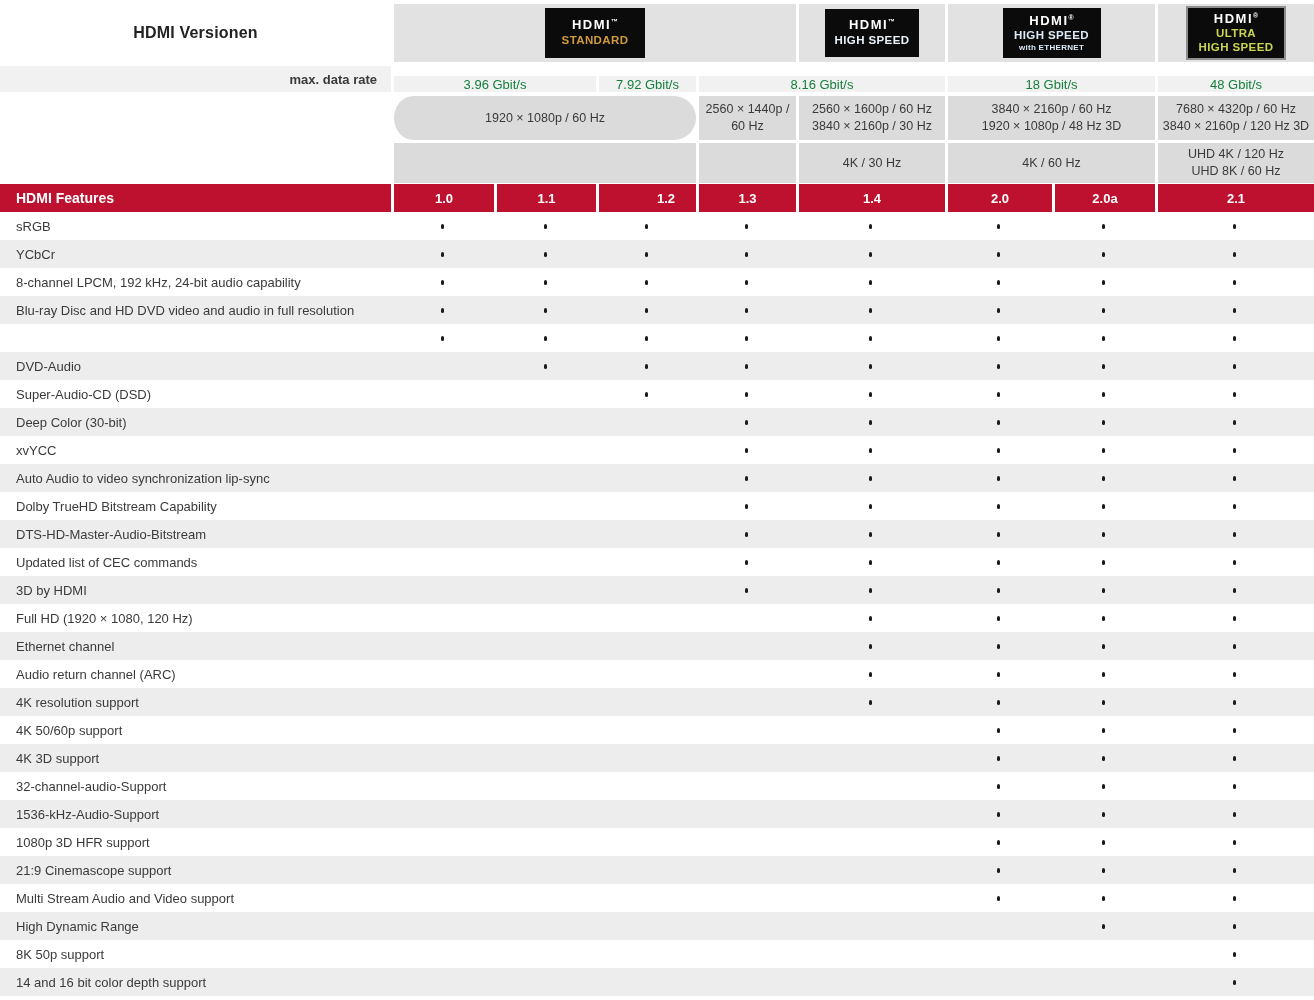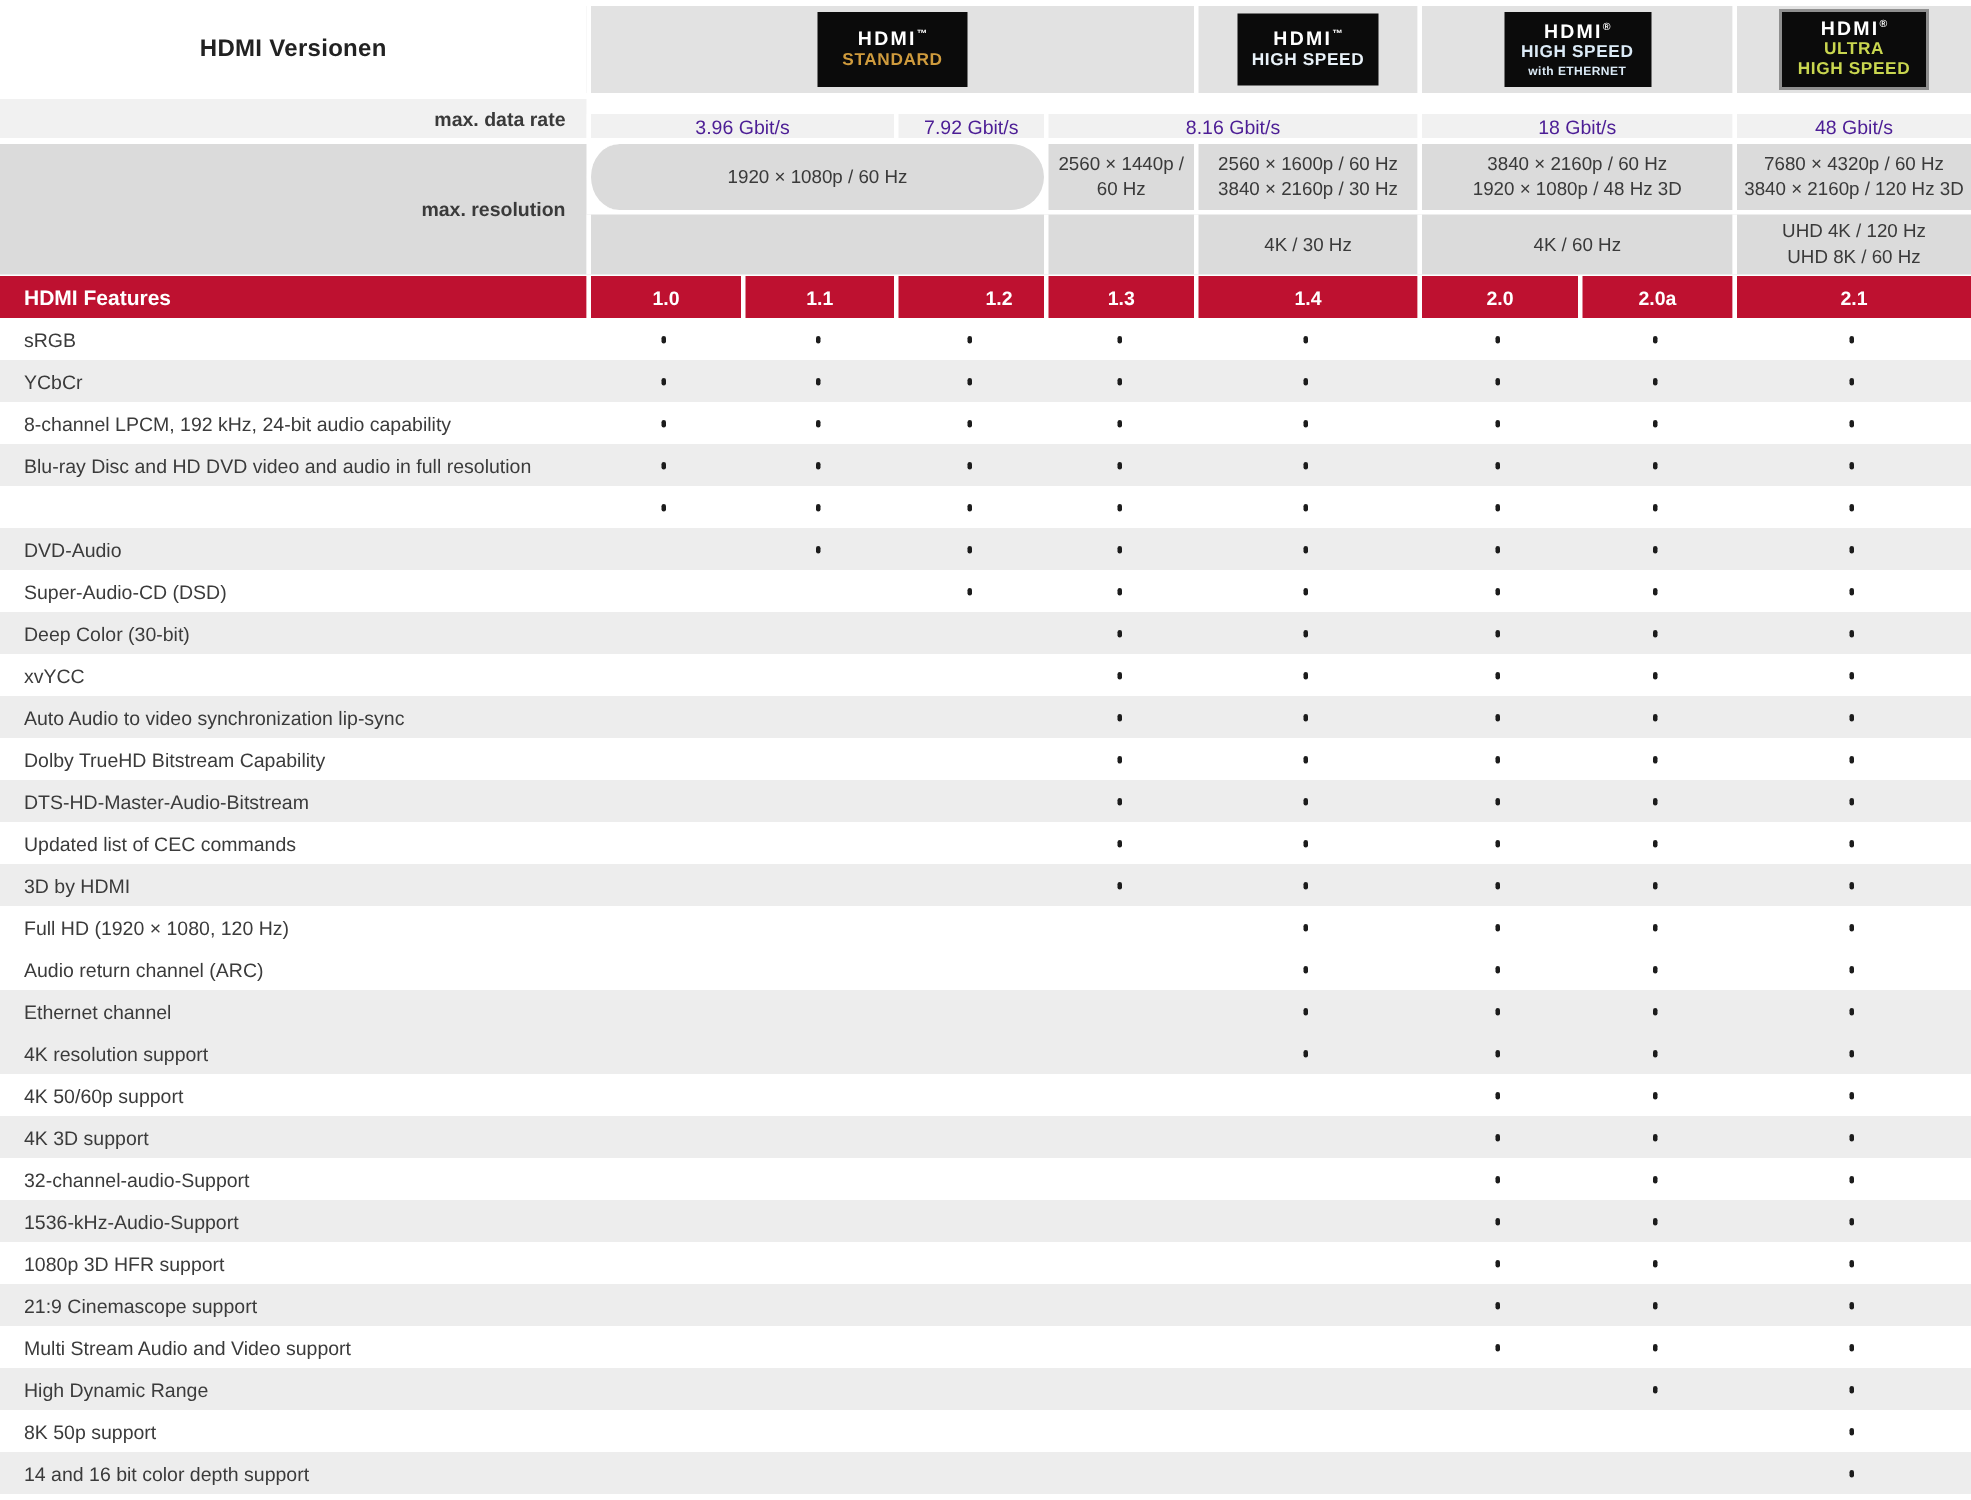--- a/index.html
+++ b/index.html
@@ -21,21 +21,21 @@
   .wordmark{font-weight:bold;font-size:13px;letter-spacing:1.5px;color:#fff;line-height:1.15;}
   .wordmark sup{font-size:7px;letter-spacing:0;}
   .badge-sub{font-weight:bold;font-size:11.5px;letter-spacing:.4px;line-height:1.2;}
   .badge-sub.small{font-size:8px;letter-spacing:.3px;}
 
   
   .rate-band{margin-top:4px;height:26px;grid-template-rows:26px;}
   .rate-label{grid-column:1;background:#f1f1f1;display:flex;align-items:center;justify-content:flex-end;
               padding-right:14px;font-weight:bold;font-size:13px;color:#3a3a3a;}
   .rate-cell{background:#f1f1f1;border-left:3px solid #fff;display:flex;align-items:center;justify-content:center;
-             font-size:13px;color:#4c1d95;margin-top:10px;}
+             font-size:13px;color:#15803d;margin-top:10px;}
 
   
   .res-band{margin-top:4px;height:87px;grid-template-rows:44px 40px;row-gap:3px;}
   .res-label{grid-column:1;grid-row:1 / span 2;background:#dbdbdb;display:flex;align-items:center;
              justify-content:flex-end;padding-right:14px;font-weight:bold;font-size:13px;color:#3a3a3a;}
   .res-cell{background:#dbdbdb;border-left:3px solid #fff;display:flex;flex-direction:column;align-items:center;
             justify-content:center;font-size:12.5px;line-height:1.35;color:#3a3a3a;text-align:center;}
 
   
   .red-band{margin-top:1px;height:28px;grid-template-rows:28px;}
@@ -90,21 +90,20 @@
   <div class="grid rate-band">
     <div class="rate-label">max. data rate</div>
   <div class="rate-cell" style="grid-column: 2 / span 2;">3.96 Gbit/s</div>
       <div class="rate-cell" style="grid-column: 4 / span 1; text-align: right;">7.92 Gbit/s</div>
       <div class="rate-cell" style="grid-column: 5 / span 2;">8.16 Gbit/s</div>
       <div class="rate-cell" style="grid-column: 7 / span 2;">18 Gbit/s</div>
       <div class="rate-cell" style="grid-column: 9 / span 1;">48 Gbit/s</div>
     </div>
 
   <div class="grid res-band">
-    <div class="res-label">max. resolution</div>
   <div class="res-cell" style="grid-area: 1 / 2 / auto / span 3; border-radius: 22px;">
         <div>1920 × 1080p / 60 Hz</div>
       </div>
       <div class="res-cell" style="grid-area: 1 / 5 / auto / span 1;">
         <div>2560 × 1440p /</div>
         <div>60 Hz</div>
       </div>
       <div class="res-cell" style="grid-area: 1 / 6 / auto / span 1;">
         <div>2560 × 1600p / 60 Hz</div>
         <div>3840 × 2160p / 30 Hz</div>
@@ -485,41 +484,41 @@
         <div class="dot-cell" style="grid-column: 7;">
           <span class="dot"></span>
         </div>
         <div class="dot-cell" style="grid-column: 8;">
           <span class="dot"></span>
         </div>
         <div class="dot-cell" style="grid-column: 9;">
           <span class="dot"></span>
         </div>
       </div>
+      <div class="grid feature-row alt">
+        <div class="feature-label">Ethernet channel</div>
+        <div class="dot-cell" style="grid-column: 2;"></div>
+        <div class="dot-cell" style="grid-column: 3;"></div>
+        <div class="dot-cell" style="grid-column: 4;"></div>
+        <div class="dot-cell" style="grid-column: 5;"></div>
+        <div class="dot-cell" style="grid-column: 6;">
+          <span class="dot"></span>
+        </div>
+        <div class="dot-cell" style="grid-column: 7;">
+          <span class="dot"></span>
+        </div>
+        <div class="dot-cell" style="grid-column: 8;">
+          <span class="dot"></span>
+        </div>
+        <div class="dot-cell" style="grid-column: 9;">
+          <span class="dot"></span>
+        </div>
+      </div>
       <div class="grid feature-row">
         <div class="feature-label">Audio return channel (ARC)</div>
-        <div class="dot-cell" style="grid-column: 2;"></div>
-        <div class="dot-cell" style="grid-column: 3;"></div>
-        <div class="dot-cell" style="grid-column: 4;"></div>
-        <div class="dot-cell" style="grid-column: 5;"></div>
-        <div class="dot-cell" style="grid-column: 6;">
-          <span class="dot"></span>
-        </div>
-        <div class="dot-cell" style="grid-column: 7;">
-          <span class="dot"></span>
-        </div>
-        <div class="dot-cell" style="grid-column: 8;">
-          <span class="dot"></span>
-        </div>
-        <div class="dot-cell" style="grid-column: 9;">
-          <span class="dot"></span>
-        </div>
-      </div>
-      <div class="grid feature-row alt">
-        <div class="feature-label">Ethernet channel</div>
         <div class="dot-cell" style="grid-column: 2;"></div>
         <div class="dot-cell" style="grid-column: 3;"></div>
         <div class="dot-cell" style="grid-column: 4;"></div>
         <div class="dot-cell" style="grid-column: 5;"></div>
         <div class="dot-cell" style="grid-column: 6;">
           <span class="dot"></span>
         </div>
         <div class="dot-cell" style="grid-column: 7;">
           <span class="dot"></span>
         </div>

